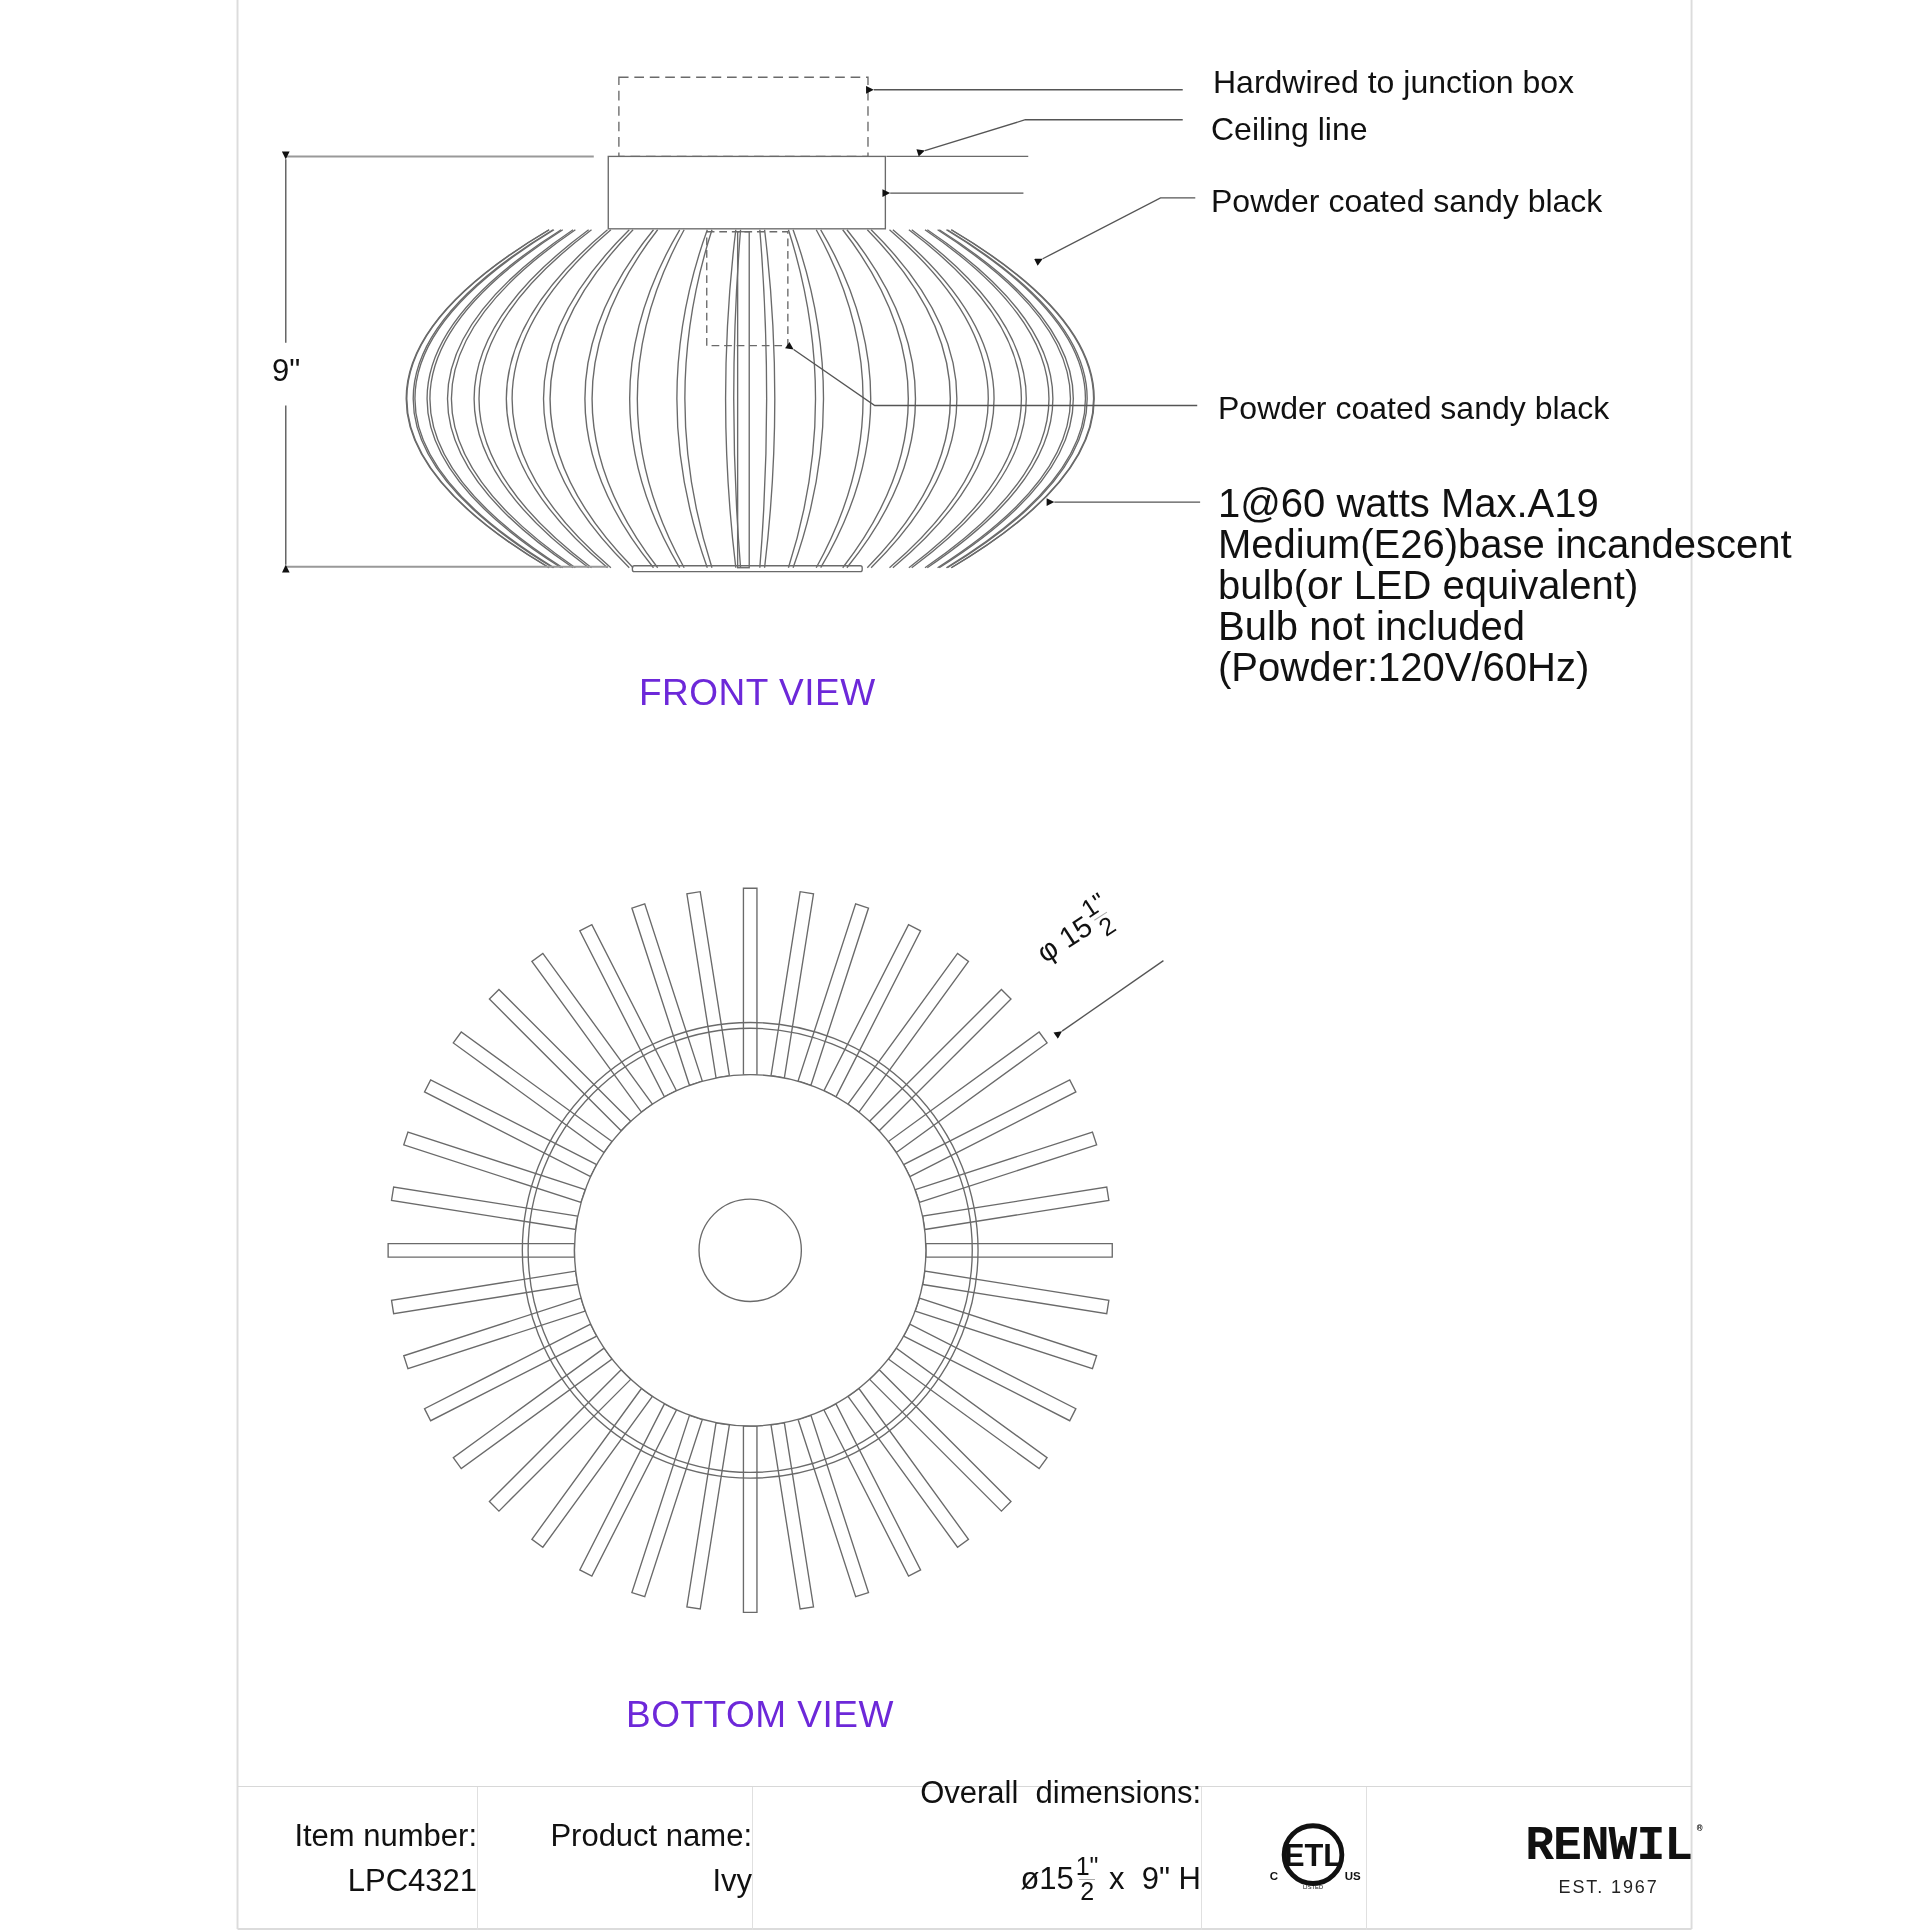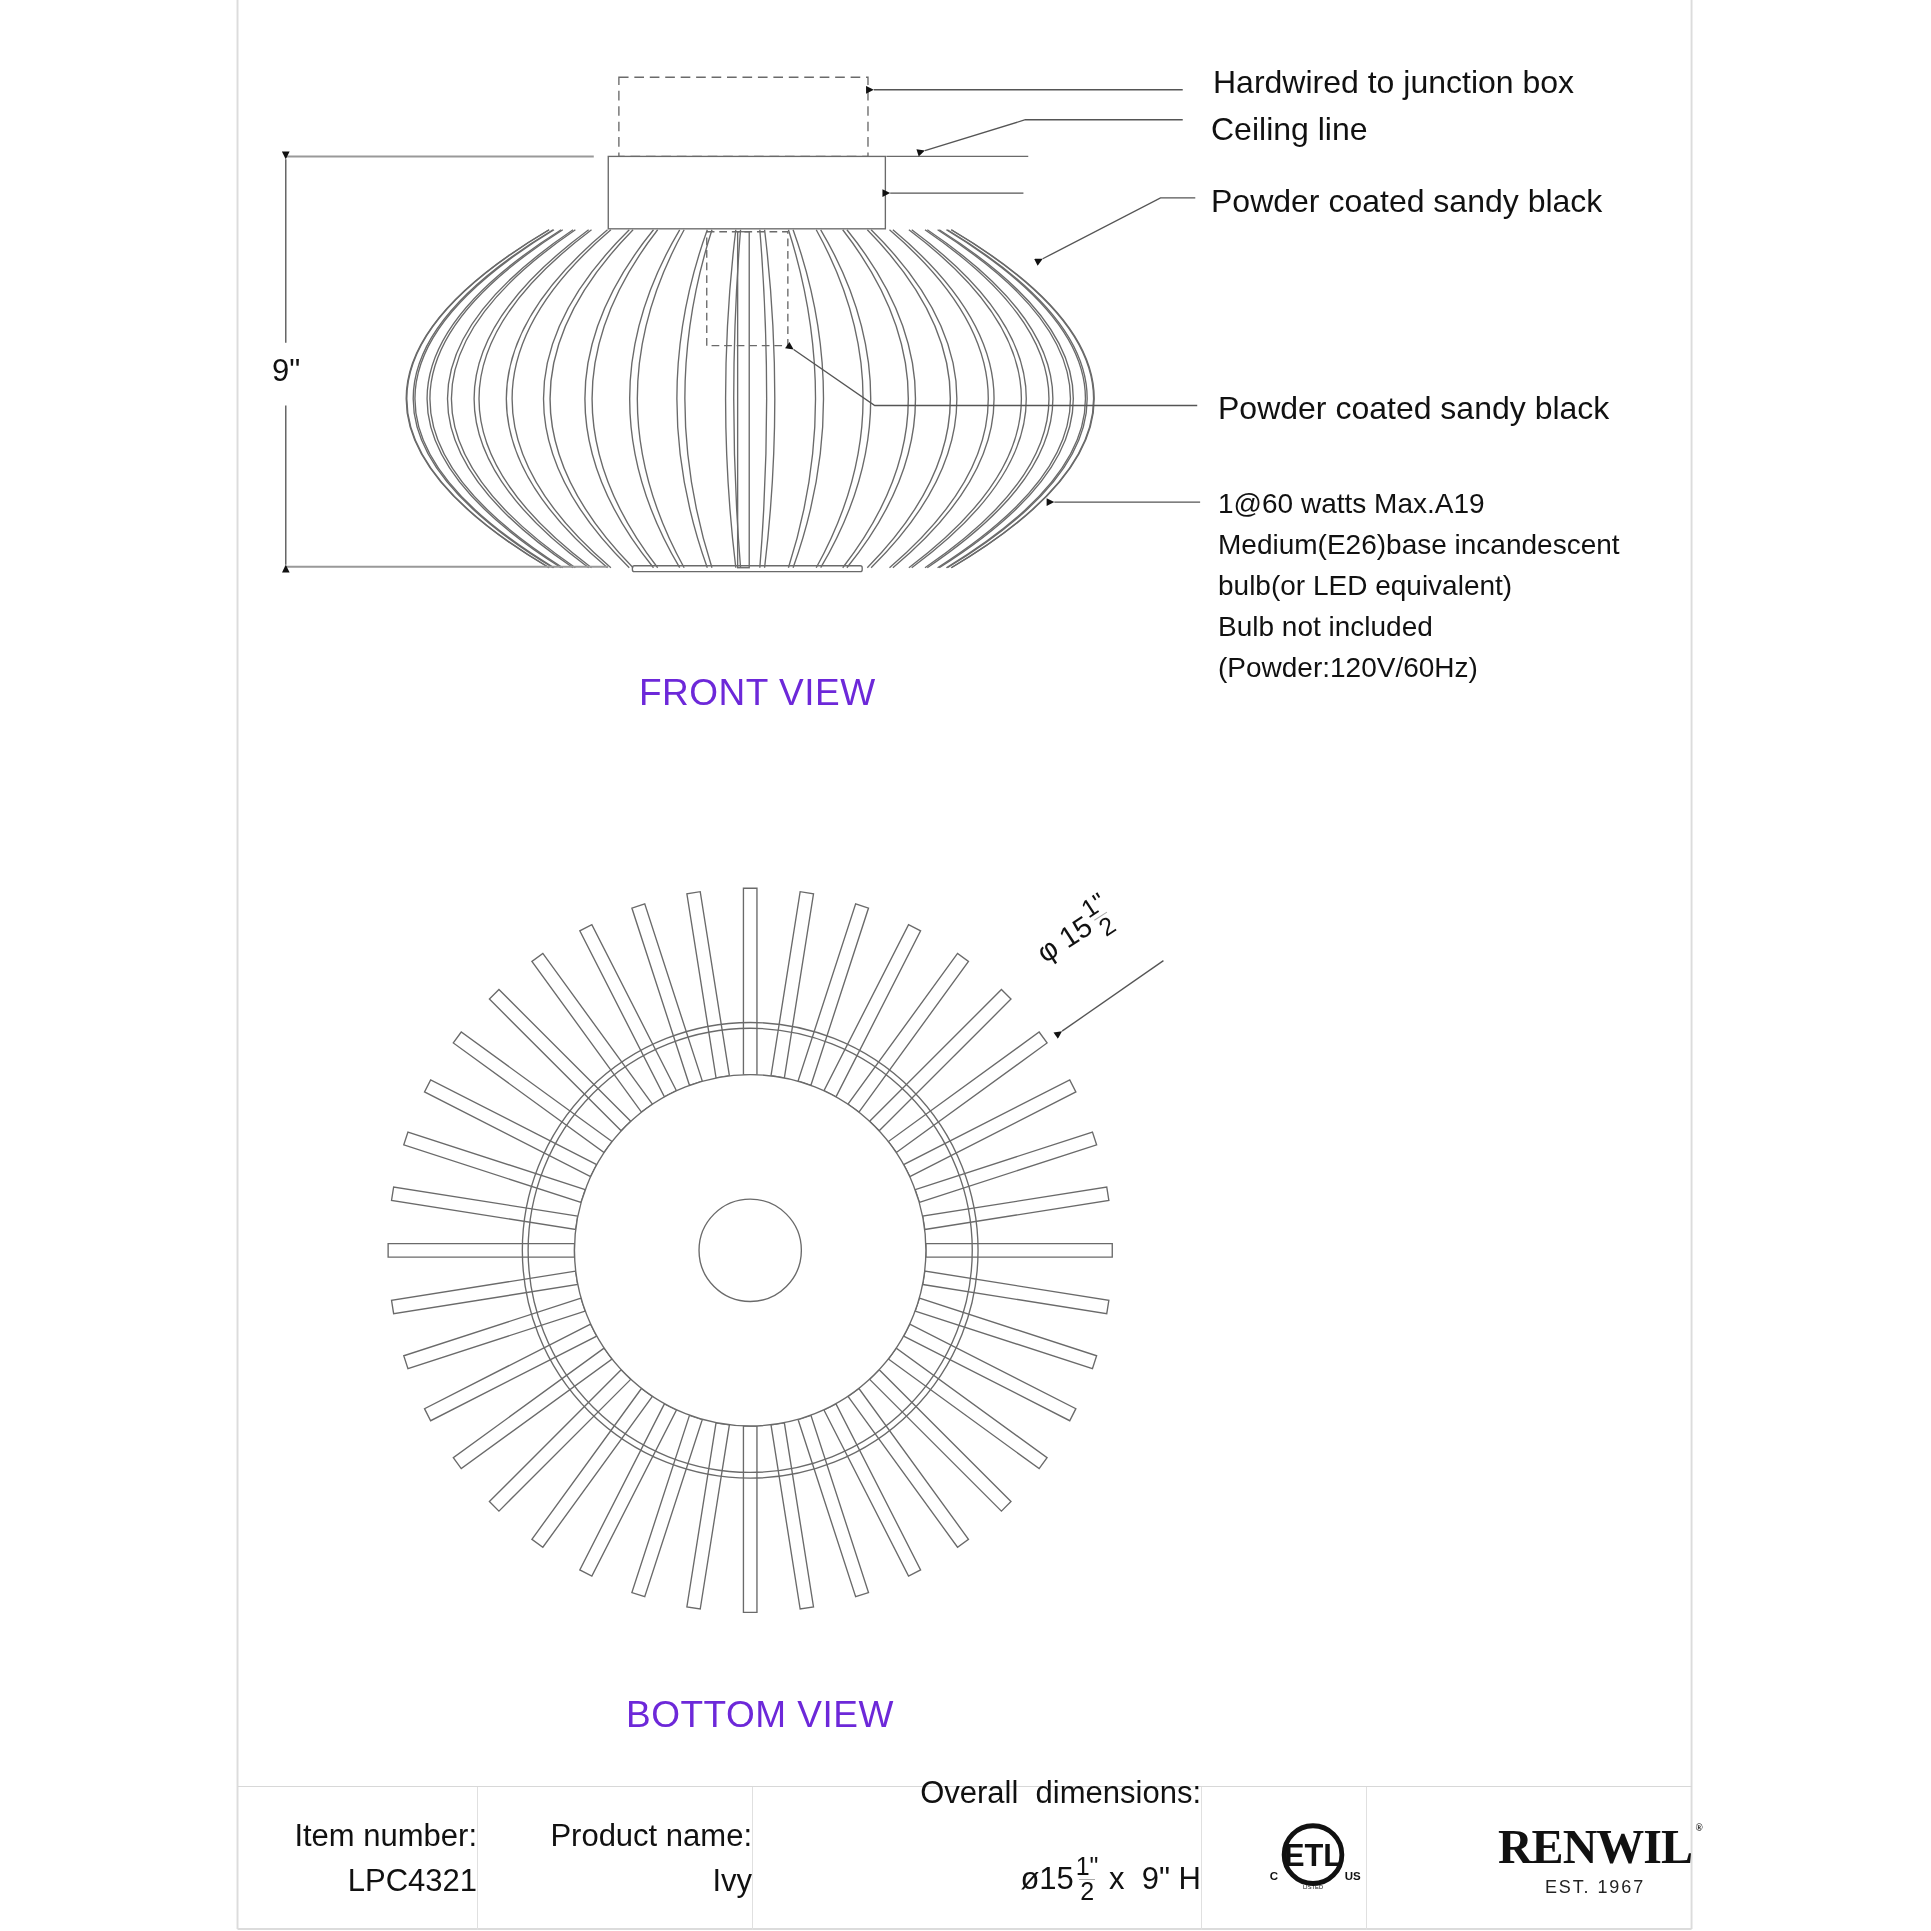--- a/index.html
+++ b/index.html
@@ -1,33 +1,33 @@
 <!DOCTYPE html>
 <html><head>
 <meta charset="utf-8">
 <style>
   html, body { margin:0; padding:0; background:#ffffff; }
   body { width:1931px; height:1931px; position:relative; overflow:hidden;
          font-family:"Liberation Sans", sans-serif; color:#111; }
   #sheet { position:absolute; left:0; top:0; width:1931px; height:1931px; }
   .lbl { position:absolute; font-size:32px; color:#111; white-space:nowrap; line-height:1; }
-  .spec { position:absolute; left:1218px; top:483px; font-size:28px; line-height:41px; color:#111; }
+  .spec { position:absolute; left:1218px; top:483px; font-size:40px; line-height:41px; color:#111; }
   .spec div { white-space:nowrap; }
   .view-title { position:absolute; font-size:37px; color:#6d28d9; letter-spacing:0.5px; }
   .footer { position:absolute; left:238px; top:1786px; width:1454px; height:143px;
             border-top:1.9px solid #d8d8d8; display:flex; }
   .cell { border-right:1.9px solid #e0e0e0; display:flex; flex-direction:column;
           align-items:flex-end; justify-content:center; font-size:31px; color:#111; }
   .cell:last-child { border-right:none; }
   .cell .k { margin-bottom:9.7px; }
   .frac { display:inline-flex; flex-direction:column; align-items:center; font-size:25px;
           line-height:0.95; vertical-align:middle; margin:0 1.9px; position:relative; top:-1.9px; }
   .frac .bar { width:15.4px; height:1px; background:#aaa; }
   .brand { display:flex; flex-direction:column; align-items:center; }
-  .brand .name { font-family:Liberation Serif, serif; font-weight:bold; font-size:48px;
+  .brand .name { font-family:Liberation Mono, monospace; font-weight:bold; font-size:48px;
                  letter-spacing:-1px; color:#111; position:relative; }
   .brand .name sup { font-size:9.7px; position:absolute; right:-9.7px; top:3.9px; }
   .brand .est { font-size:18px; letter-spacing:1.9px; margin-top:3.9px; color:#222; }
 </style>
 </head>
 <body>
 
 <div id="sheet">
   <svg id="drawing" width="1931" height="1931" viewBox="0 0 2000 2000" style="position:absolute;left:0;top:0">
     <defs>

